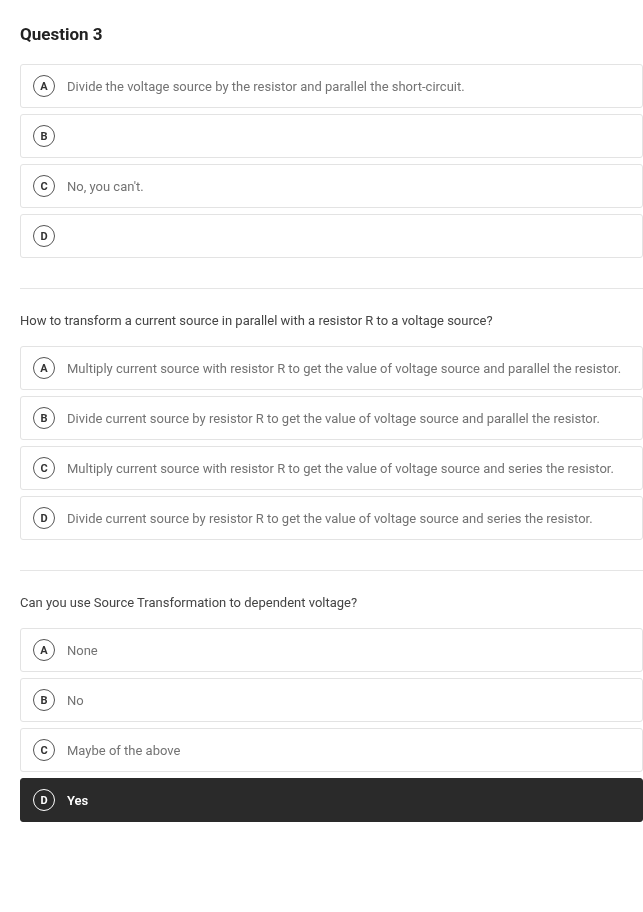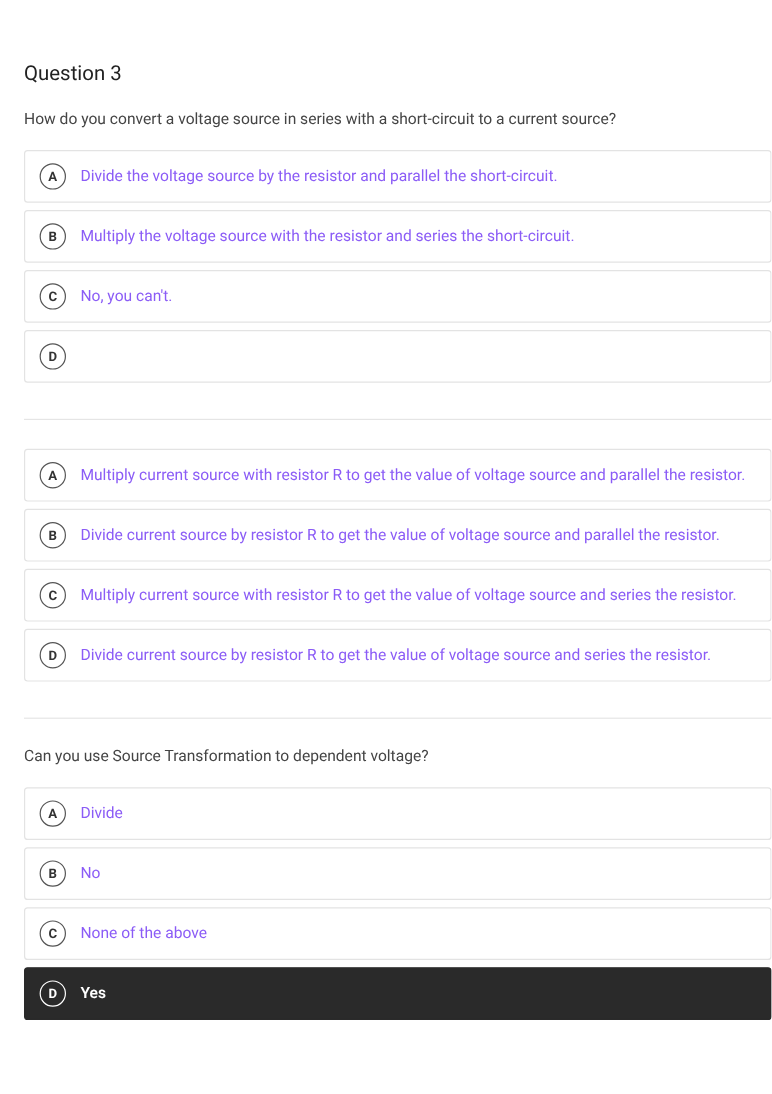--- a/index.html
+++ b/index.html
@@ -8,24 +8,23 @@
     background: #ffffff;
     color: #333;
     width: 643px;
     padding: 0;
   }
   .question-block {
     padding: 24px 0 0 20px;
   }
   .question-title {
     font-size: 17px;
-    font-weight: 400;
+    font-weight: 700;
     color: #222;
     margin-bottom: 20px;
-    margin-top: 28px;
   }
   .question-prompt {
     font-size: 13px;
     color: #444;
     margin-bottom: 18px;
   }
   .options {
     margin-left: 0;
   }
   .option {
@@ -60,55 +59,54 @@
     display: flex;
     align-items: center;
     justify-content: center;
     font-size: 11px;
     font-weight: 700;
     color: #333;
     margin-right: 12px;
   }
   .option-text {
     font-size: 13px;
-    color: #8b5cf6;
+    color: #737373;
   }
   .divider {
     border: none;
     border-top: 1px solid #e5e5e5;
     margin: 30px 0 0 20px;
   }
 </style>
 </head>
 <body>
 
 <div class="question-block">
   <h2 class="question-title">Question 3</h2>
-  <p class="question-prompt">How do you convert a voltage source in series with a short-circuit to a current source?</p>
   <div class="options">
     <div class="option">
       <div class="option-letter">A</div>
       <div class="option-text">Divide the voltage source by the resistor and parallel the short-circuit.</div>
     </div>
     <div class="option">
       <div class="option-letter">B</div>
-      <div class="option-text">Multiply the voltage source with the resistor and series the short-circuit.</div>
     </div>
     <div class="option">
       <div class="option-letter">C</div>
       <div class="option-text">No, you can't.</div>
     </div>
     <div class="option">
       <div class="option-letter">D</div>
     </div>
   </div>
 </div>
 <hr class="divider">
 
 <div class="question-block">
+  <p class="question-prompt">How to transform a current source in parallel with a resistor R to a voltage source?</p>
   <div class="options">
     <div class="option">
       <div class="option-letter">A</div>
       <div class="option-text">Multiply current source with resistor R to get the value of voltage source and parallel the resistor.</div>
     </div>
     <div class="option">
       <div class="option-letter">B</div>
       <div class="option-text">Divide current source by resistor R to get the value of voltage source and parallel the resistor.</div>
     </div>
     <div class="option">
@@ -121,28 +119,28 @@
     </div>
   </div>
 </div>
 <hr class="divider">
 
 <div class="question-block">
   <p class="question-prompt">Can you use Source Transformation to dependent voltage?</p>
   <div class="options">
     <div class="option">
       <div class="option-letter">A</div>
-      <div class="option-text">Divide</div>
+      <div class="option-text">None</div>
     </div>
     <div class="option">
       <div class="option-letter">B</div>
       <div class="option-text">No</div>
     </div>
     <div class="option">
       <div class="option-letter">C</div>
-      <div class="option-text">None of the above</div>
+      <div class="option-text">Maybe of the above</div>
     </div>
     <div class="option selected">
       <div class="option-letter">D</div>
       <div class="option-text">Yes</div>
     </div>
   </div>
 </div>
 
 </body></html>

